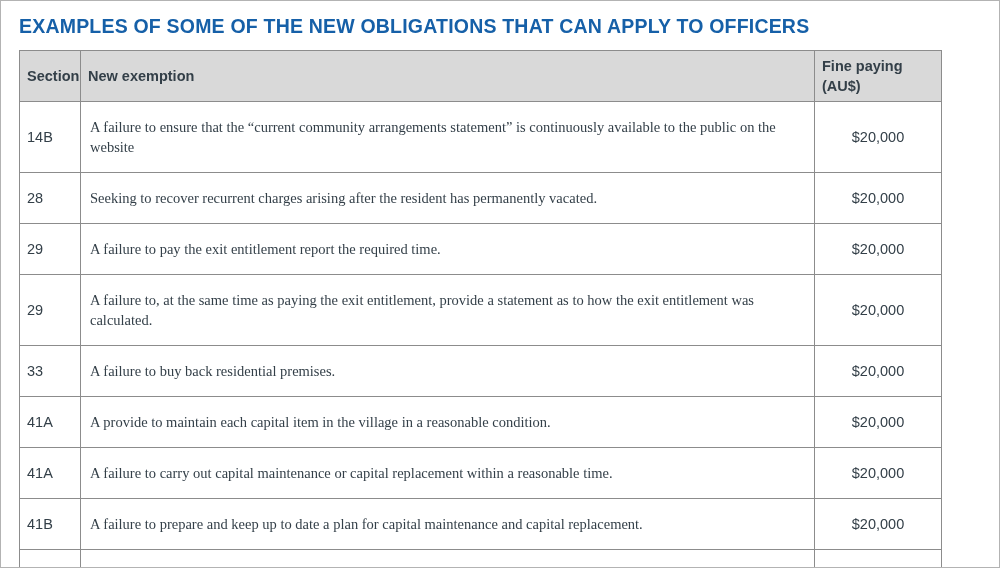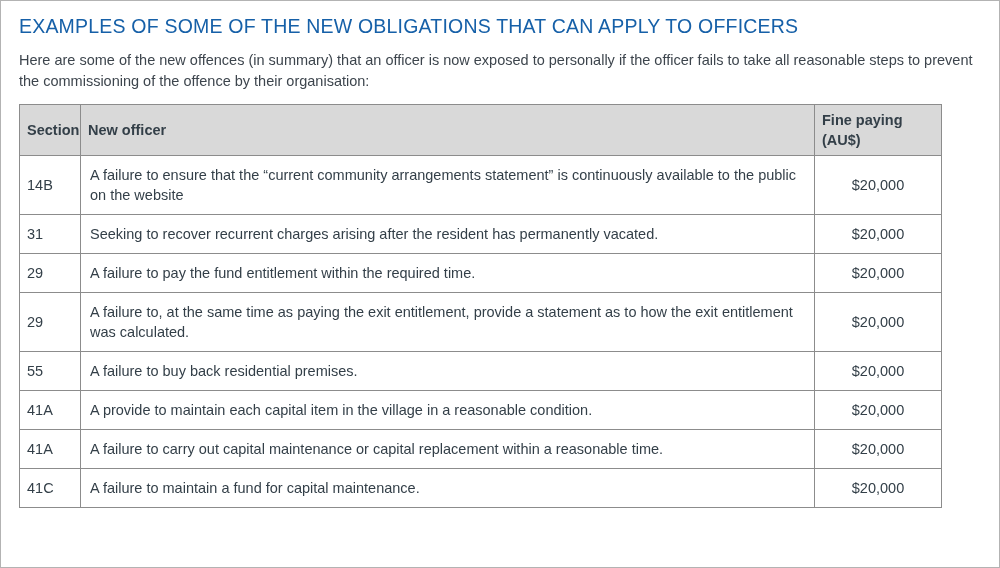--- a/index.html
+++ b/index.html
@@ -17,21 +17,21 @@
     overflow: hidden;
   }
 
   .page-inner {
     padding: 12px 18px 0 18px;
   }
 
   h1.page-title {
     color: #1660a8;
     font-size: 19.5px;
-    font-weight: normal;
+    font-weight: bold;
     letter-spacing: 0.2px;
     margin: 2px 0 12px 0;
   }
 
   p.intro-text {
     color: #3d454d;
     font-size: 14.5px;
     line-height: 21px;
     margin: 0 0 12px 0;
     max-width: 965px;
@@ -61,91 +61,96 @@
 
   col.col-section { width: 61px; }
   col.col-offence { width: 734px; }
   col.col-fine    { width: 127px; }
 
   td.cell-section {
     padding: 5px 5px 5px 7px;
   }
 
   td.cell-offence {
-    padding: 9px 9px;
+    padding: 15px 9px;
+    font-family: Liberation Serif, serif;
   }
 
   td.cell-fine {
     text-align: center;
     padding: 5px 6px;
   }
 
   tr.table-row { height: 29px; margin-top: 32px; }
   tr.header-row { height: 48px; margin-top: 8px; }
 </style>
 </head>
 <body>
 
 <div class="page">
   <div class="page-inner">
 
     <h1 class="page-title">EXAMPLES OF SOME OF THE NEW OBLIGATIONS THAT CAN APPLY TO OFFICERS</h1>
 
-    <p class="intro-text">Here are some of the new offences (in summary) that an officer is now exposed to personally if the officer fails to take all reasonable steps to prevent the commissioning of the offence by their organisation:</p>
 
     <table class="offences-table">
       <colgroup>
         <col class="col-section">
         <col class="col-offence">
         <col class="col-fine">
       </colgroup>
       <thead>
         <tr class="header-row">
           <th>Section</th>
-          <th>New officer</th>
+          <th>New exemption</th>
           <th>Fine paying (AU$)</th>
         </tr>
       </thead>
       <tbody>
           <tr class="table-row">
     <td class="cell-section">14B</td>
     <td class="cell-offence">A failure to ensure that the “current community arrangements statement” is continuously available to the public on the website</td>
     <td class="cell-fine">$20,000</td>
   </tr>
           <tr class="table-row">
-    <td class="cell-section">31</td>
+    <td class="cell-section">28</td>
     <td class="cell-offence">Seeking to recover recurrent charges arising after the resident has permanently vacated.</td>
     <td class="cell-fine">$20,000</td>
   </tr>
           <tr class="table-row">
     <td class="cell-section">29</td>
-    <td class="cell-offence">A failure to pay the fund entitlement within the required time.</td>
+    <td class="cell-offence">A failure to pay the exit entitlement report the required time.</td>
     <td class="cell-fine">$20,000</td>
   </tr>
           <tr class="table-row">
     <td class="cell-section">29</td>
     <td class="cell-offence">A failure to, at the same time as paying the exit entitlement, provide a statement as to how the exit entitlement was calculated.</td>
     <td class="cell-fine">$20,000</td>
   </tr>
           <tr class="table-row">
-    <td class="cell-section">55</td>
+    <td class="cell-section">33</td>
     <td class="cell-offence">A failure to buy back residential premises.</td>
     <td class="cell-fine">$20,000</td>
   </tr>
           <tr class="table-row">
     <td class="cell-section">41A</td>
     <td class="cell-offence">A provide to maintain each capital item in the village in a reasonable condition.</td>
     <td class="cell-fine">$20,000</td>
   </tr>
           <tr class="table-row">
     <td class="cell-section">41A</td>
     <td class="cell-offence">A failure to carry out capital maintenance or capital replacement within a reasonable time.</td>
     <td class="cell-fine">$20,000</td>
   </tr>
           <tr class="table-row">
+    <td class="cell-section">41B</td>
+    <td class="cell-offence">A failure to prepare and keep up to date a plan for capital maintenance and capital replacement.</td>
+    <td class="cell-fine">$20,000</td>
+  </tr>
+          <tr class="table-row">
     <td class="cell-section">41C</td>
     <td class="cell-offence">A failure to maintain a fund for capital maintenance.</td>
     <td class="cell-fine">$20,000</td>
   </tr>
         </tbody>
     </table>
 
   </div>
 </div>
 

